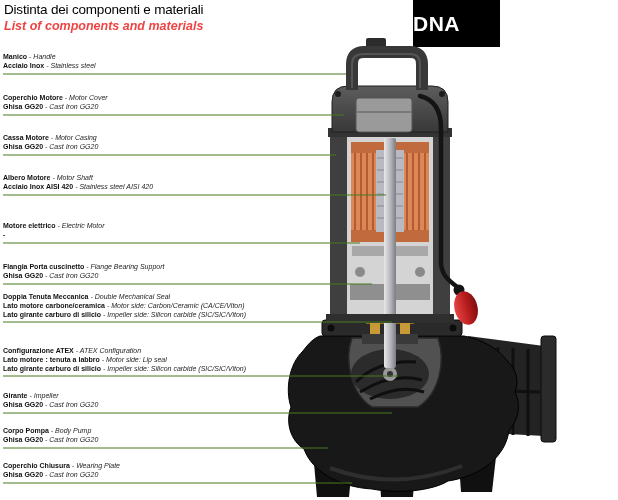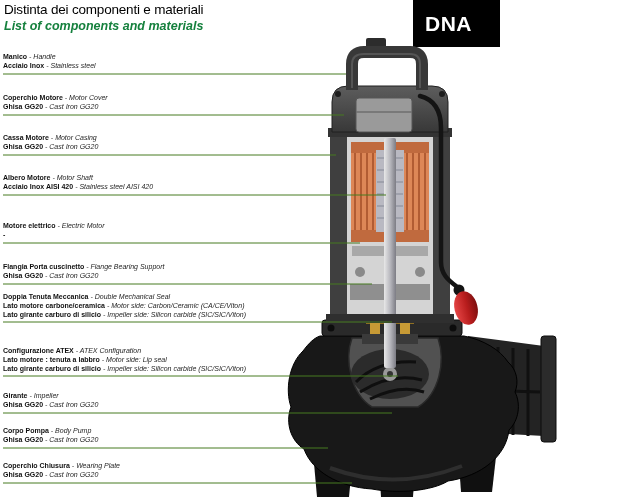--- a/index.html
+++ b/index.html
@@ -7,26 +7,26 @@
   body {
     width:618px; height:500px; position:relative; overflow:hidden;
     font-family:"Liberation Sans", sans-serif;
   }
   .header-title {
     position:absolute; left:4px; top:2px;
     font-size:13.5px; font-weight:normal; color:#000; letter-spacing:-0.2px;
   }
   .header-subtitle {
     position:absolute; left:4px; top:19px;
-    font-size:12.5px; font-weight:bold; font-style:italic; color:#15803d;
+    font-size:12.5px; font-weight:bold; font-style:italic; color:#ef4444;
   }
   .badge {
     position:absolute; left:413px; top:0; width:87px; height:47px;
     background:var(--color-badge-bg,#000); color:var(--color-badge-text,#fff);
-    display:flex; align-items:center; padding-left:12px;
+    display:flex; align-items:center; 
     font-size:21px; font-weight:bold; letter-spacing:0.5px;
   }
   .comp { position:absolute; left:3px; z-index:3; }
   .comp .row { font-size:7px; line-height:9px; white-space:nowrap; color:#101010; }
   .comp .it { font-weight:bold; }
   .comp .en { font-style:italic; color:#252525; }
   .c0 { top:52px; }  .c1 { top:93px; }  .c2 { top:133px; } .c3 { top:173px; }
   .c4 { top:221px; } .c5 { top:262px; } .c6 { top:292px; } .c7 { top:346px; }
   .c8 { top:391px; } .c9 { top:426px; } .c10 { top:461px; }
   svg.diagram { position:absolute; left:0; top:0; z-index:1; }

